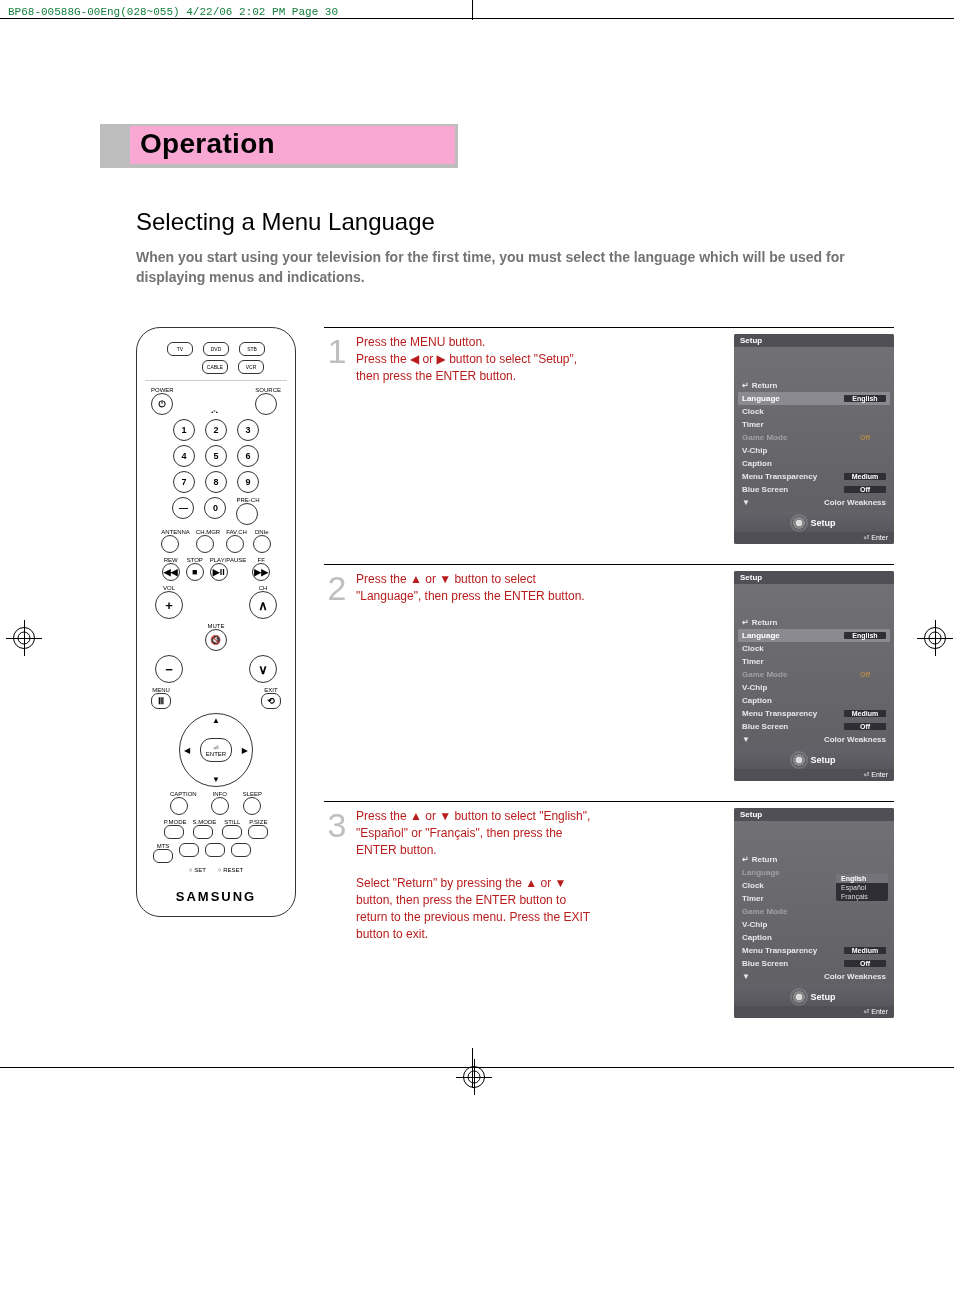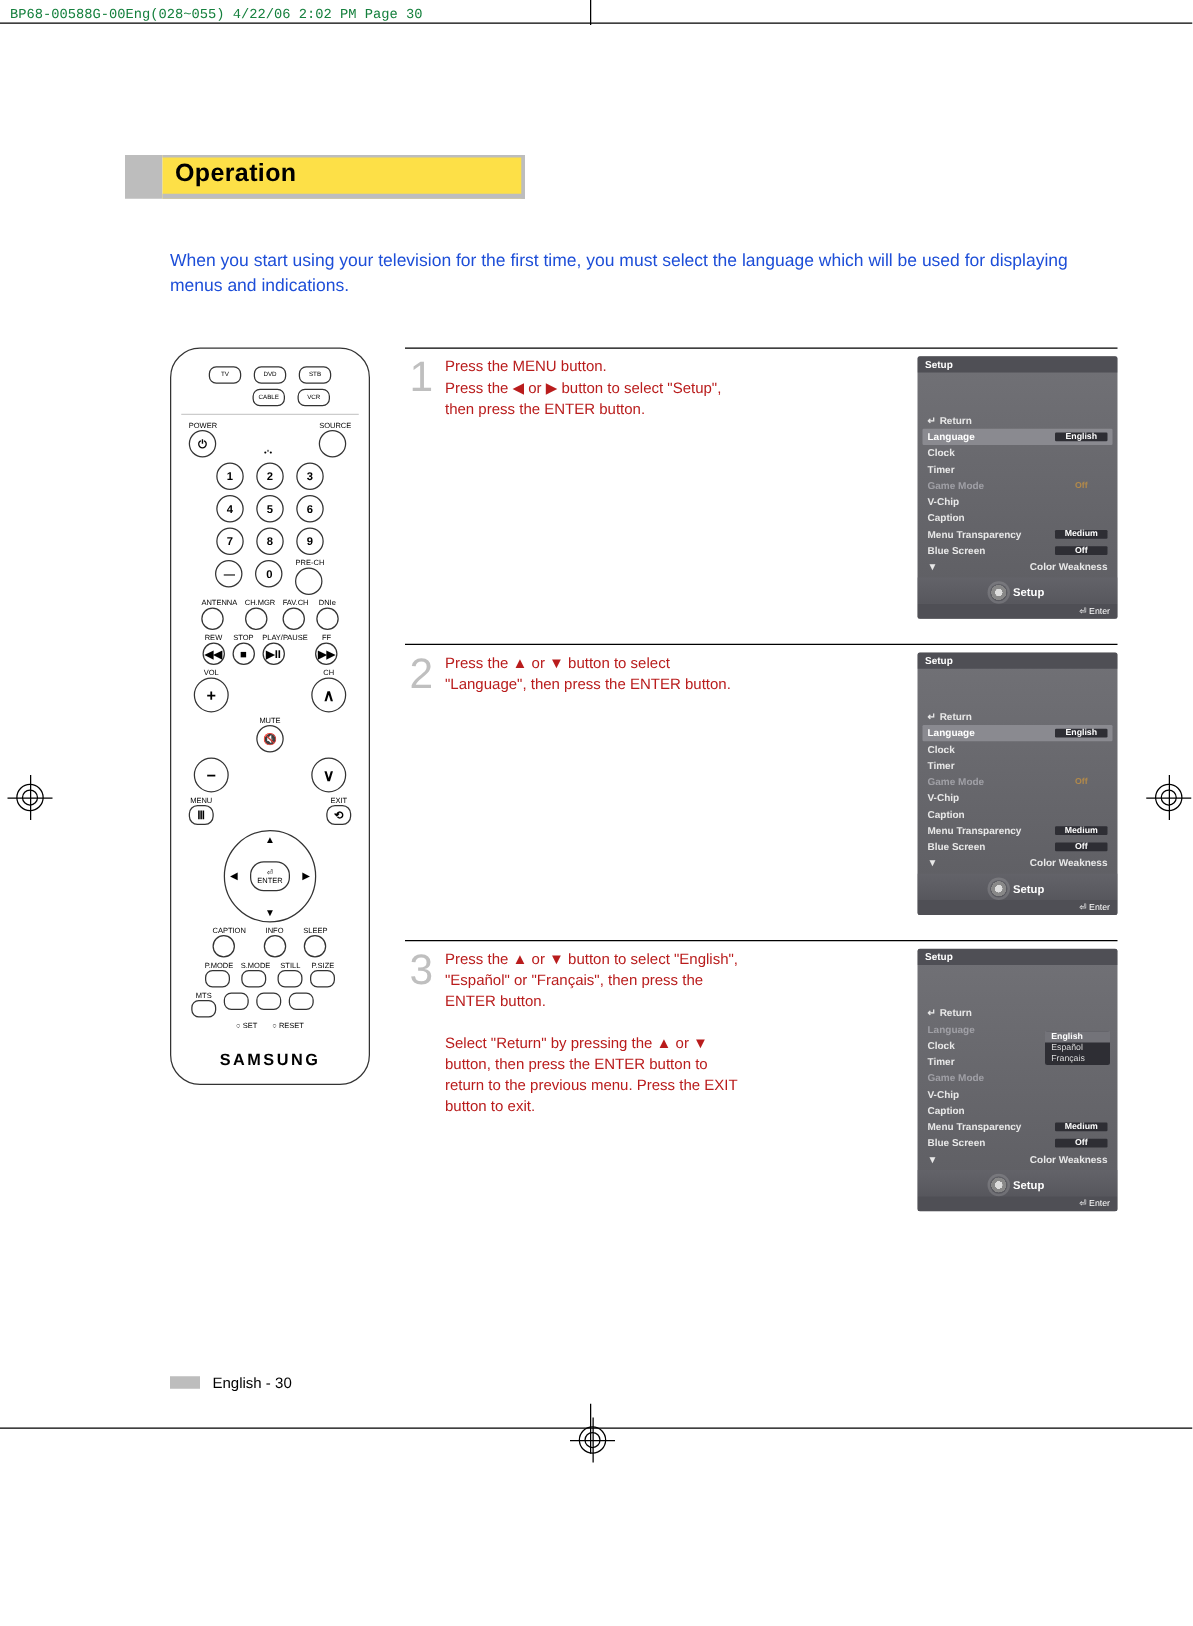--- a/index.html
+++ b/index.html
@@ -38,42 +38,43 @@
   .sec-bar {
     display: flex;
     align-items: stretch;
     margin-bottom: 40px;
   }
   .sec-bar-left {
     width: 30px;
     background: #bdbdbd;
   }
   .sec-bar-main {
-    background: #fde047;
+    background: #f9a8d4;
     border-top: 2px solid #bdbdbd;
     border-right: 3px solid #bdbdbd;
     border-bottom: 4px solid #bdbdbd;
     padding: 2px 180px 4px 10px;
     font-weight: bold;
-    font-size: 20px;
+    font-size: 28px;
     font-family: "Arial Narrow", Arial, sans-serif;
     letter-spacing: 0.3px;
   }
 
   h2.subtitle {
     font-family: "Arial Narrow", Arial, sans-serif;
     font-weight: normal;
     font-size: 24px;
     margin: 20px 0 12px 36px;
   }
   p.intro {
     font-size: 14px;
     line-height: 1.4;
     margin: 0 0 40px 36px;
-    color: #1d4ed8;
+    color: #737373;
+    font-weight: bold;
   }
 
   .cols {
     display: flex;
     align-items: flex-start;
     margin-left: 36px;
     gap: 28px;
   }
   .remote {
     width: 160px;
@@ -212,20 +213,21 @@
 <div class="crop-line-top"></div>
 <div class="crop-v-top"></div>
 
 <div class="page">
 
   <div class="sec-bar">
     <div class="sec-bar-left"></div>
     <div class="sec-bar-main">Operation</div>
   </div>
 
+  <h2 class="subtitle">Selecting a Menu Language</h2>
   <p class="intro">When you start using your television for the first time, you must select the language which will be used for displaying menus and indications.</p>
 
   <div class="cols">
 
     <div class="remote">
       <div class="row">
         <div class="btn-oval">TV</div>
         <div class="btn-oval">DVD</div>
         <div class="btn-oval">STB</div>
       </div>
@@ -560,24 +562,20 @@
                 <span>Setup</span>
               </div>
             <div class="enter">Enter</div>
           </div>
         </div>
       </div>
 
     </div>
   </div>
 
-  <div class="page-foot">
-    <span class="bar"></span>
-    <span><span>English</span><span> - </span><span>30</span></span>
-  </div>
 </div>
 
 <div class="reg-target left">
     <span class="reg-circ"></span>
     <span class="reg-circ in"></span>
   </div>
 <div class="reg-target right">
     <span class="reg-circ"></span>
     <span class="reg-circ in"></span>
   </div>

